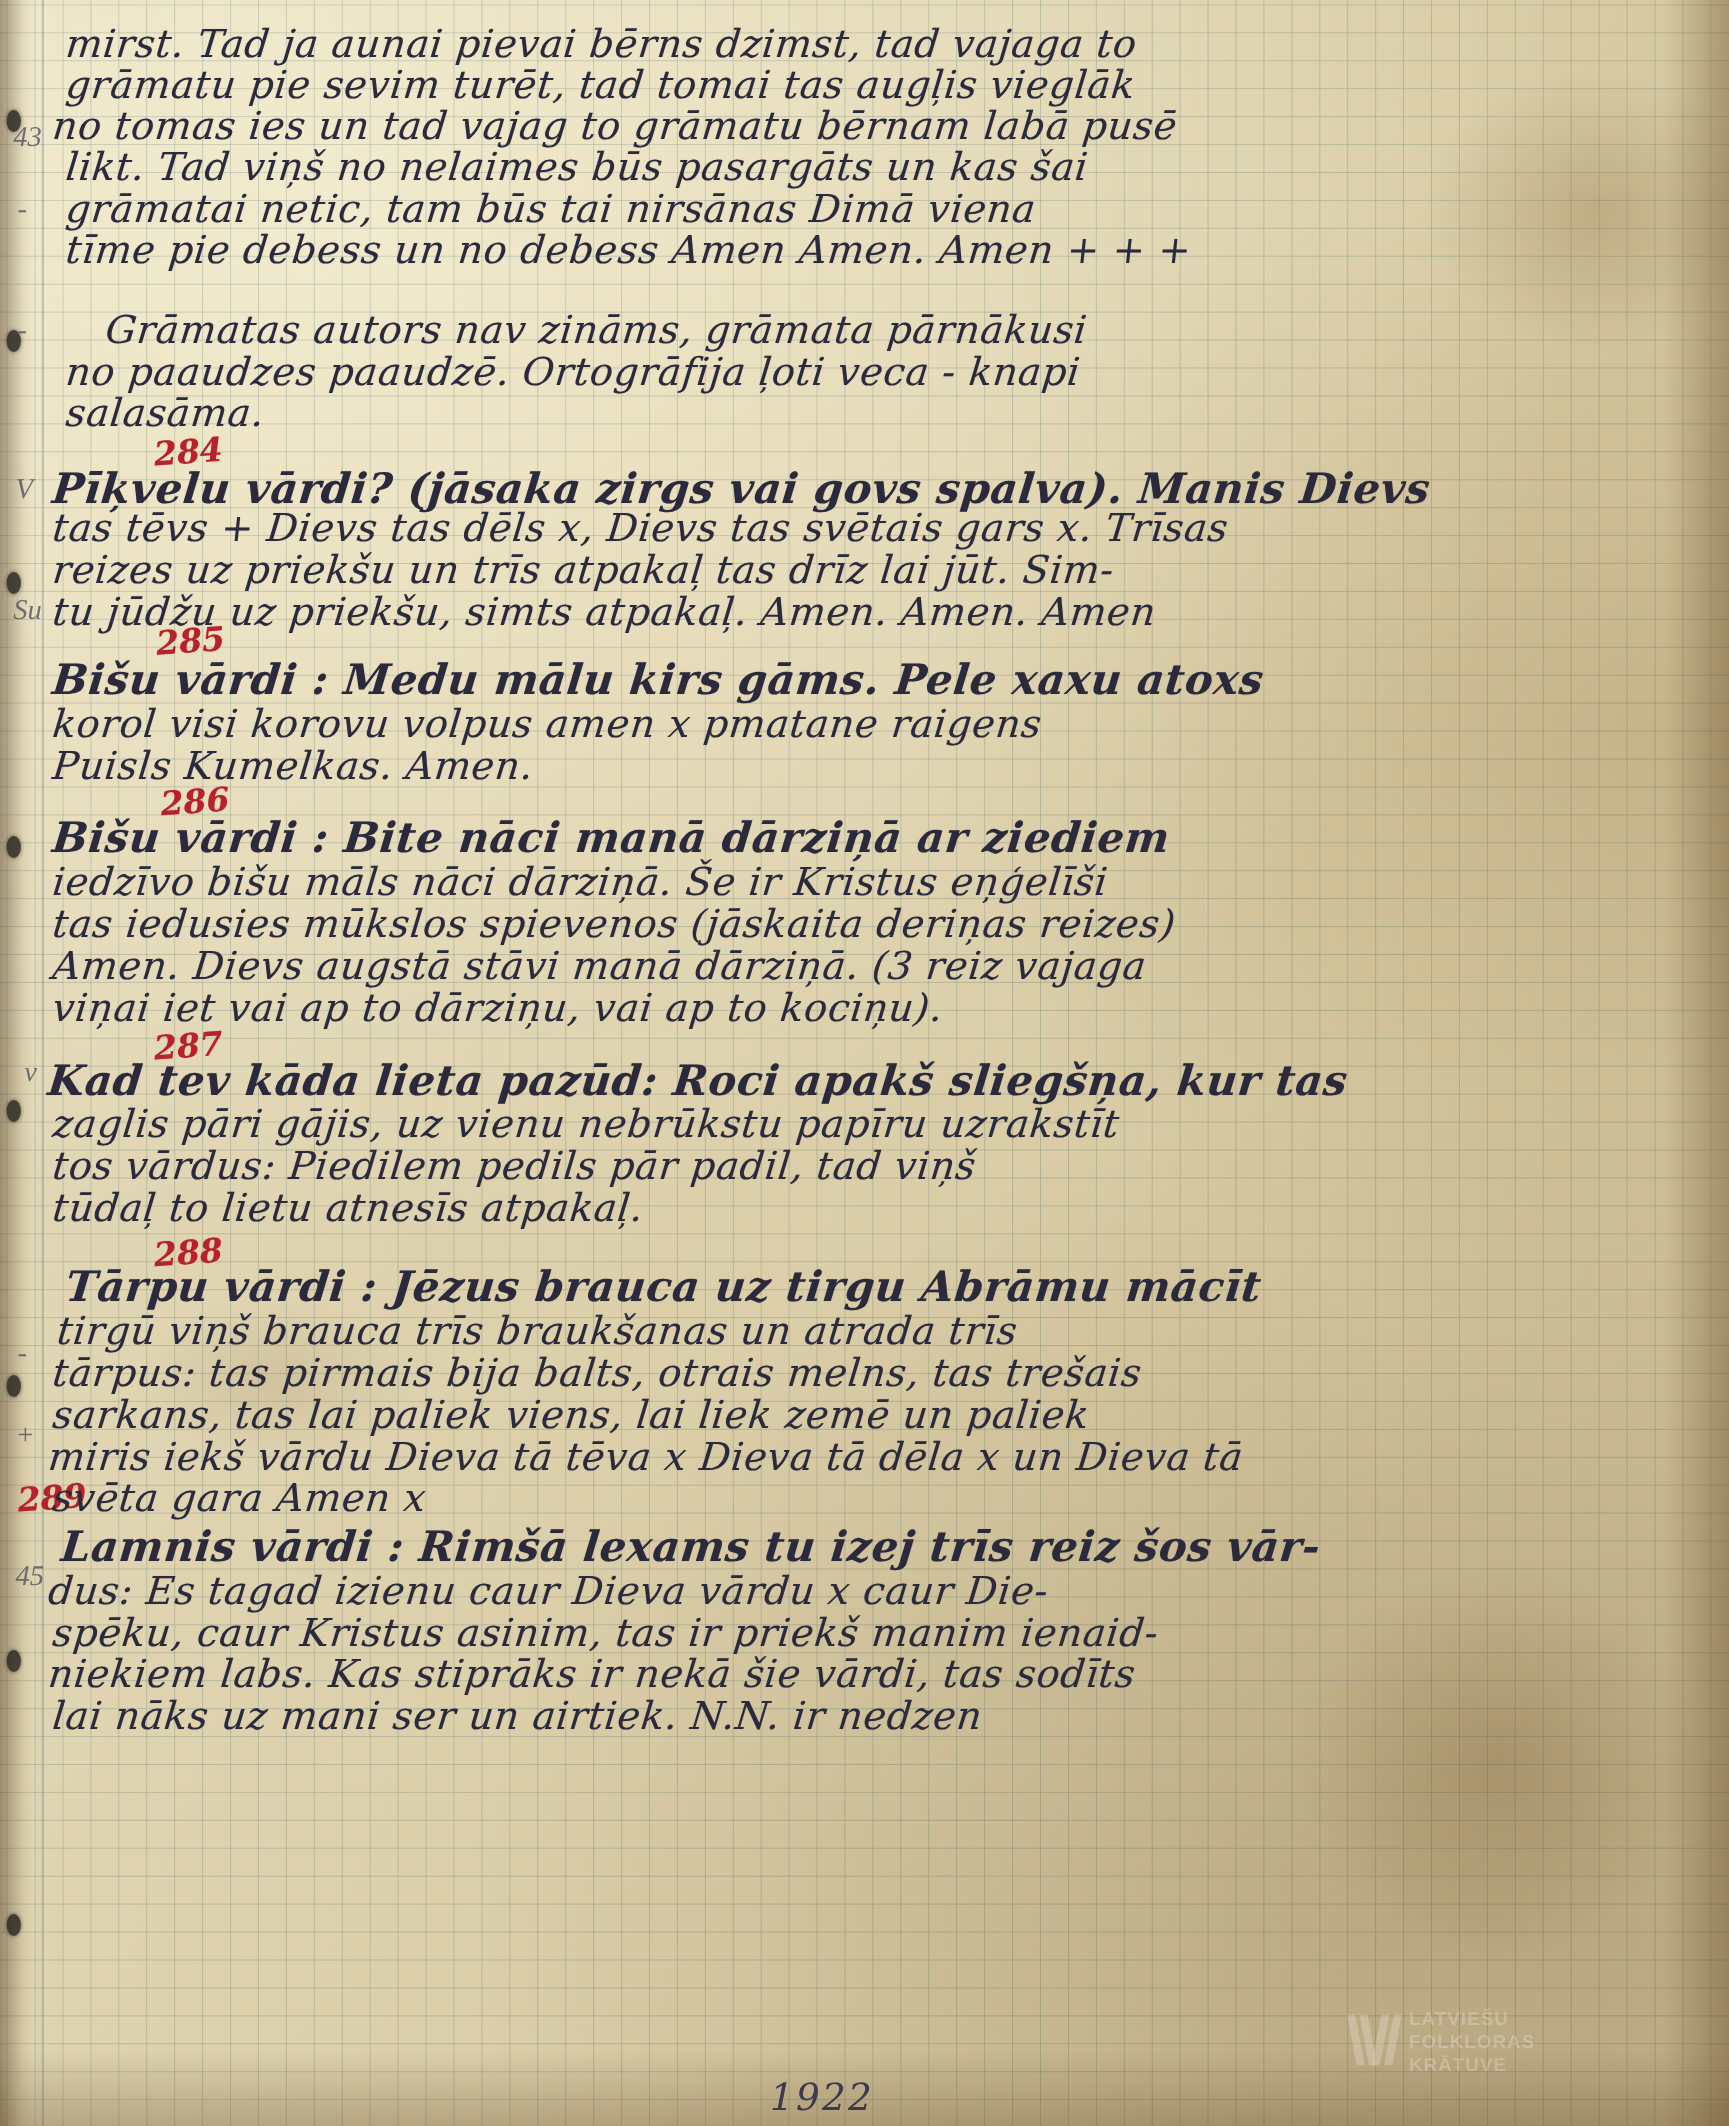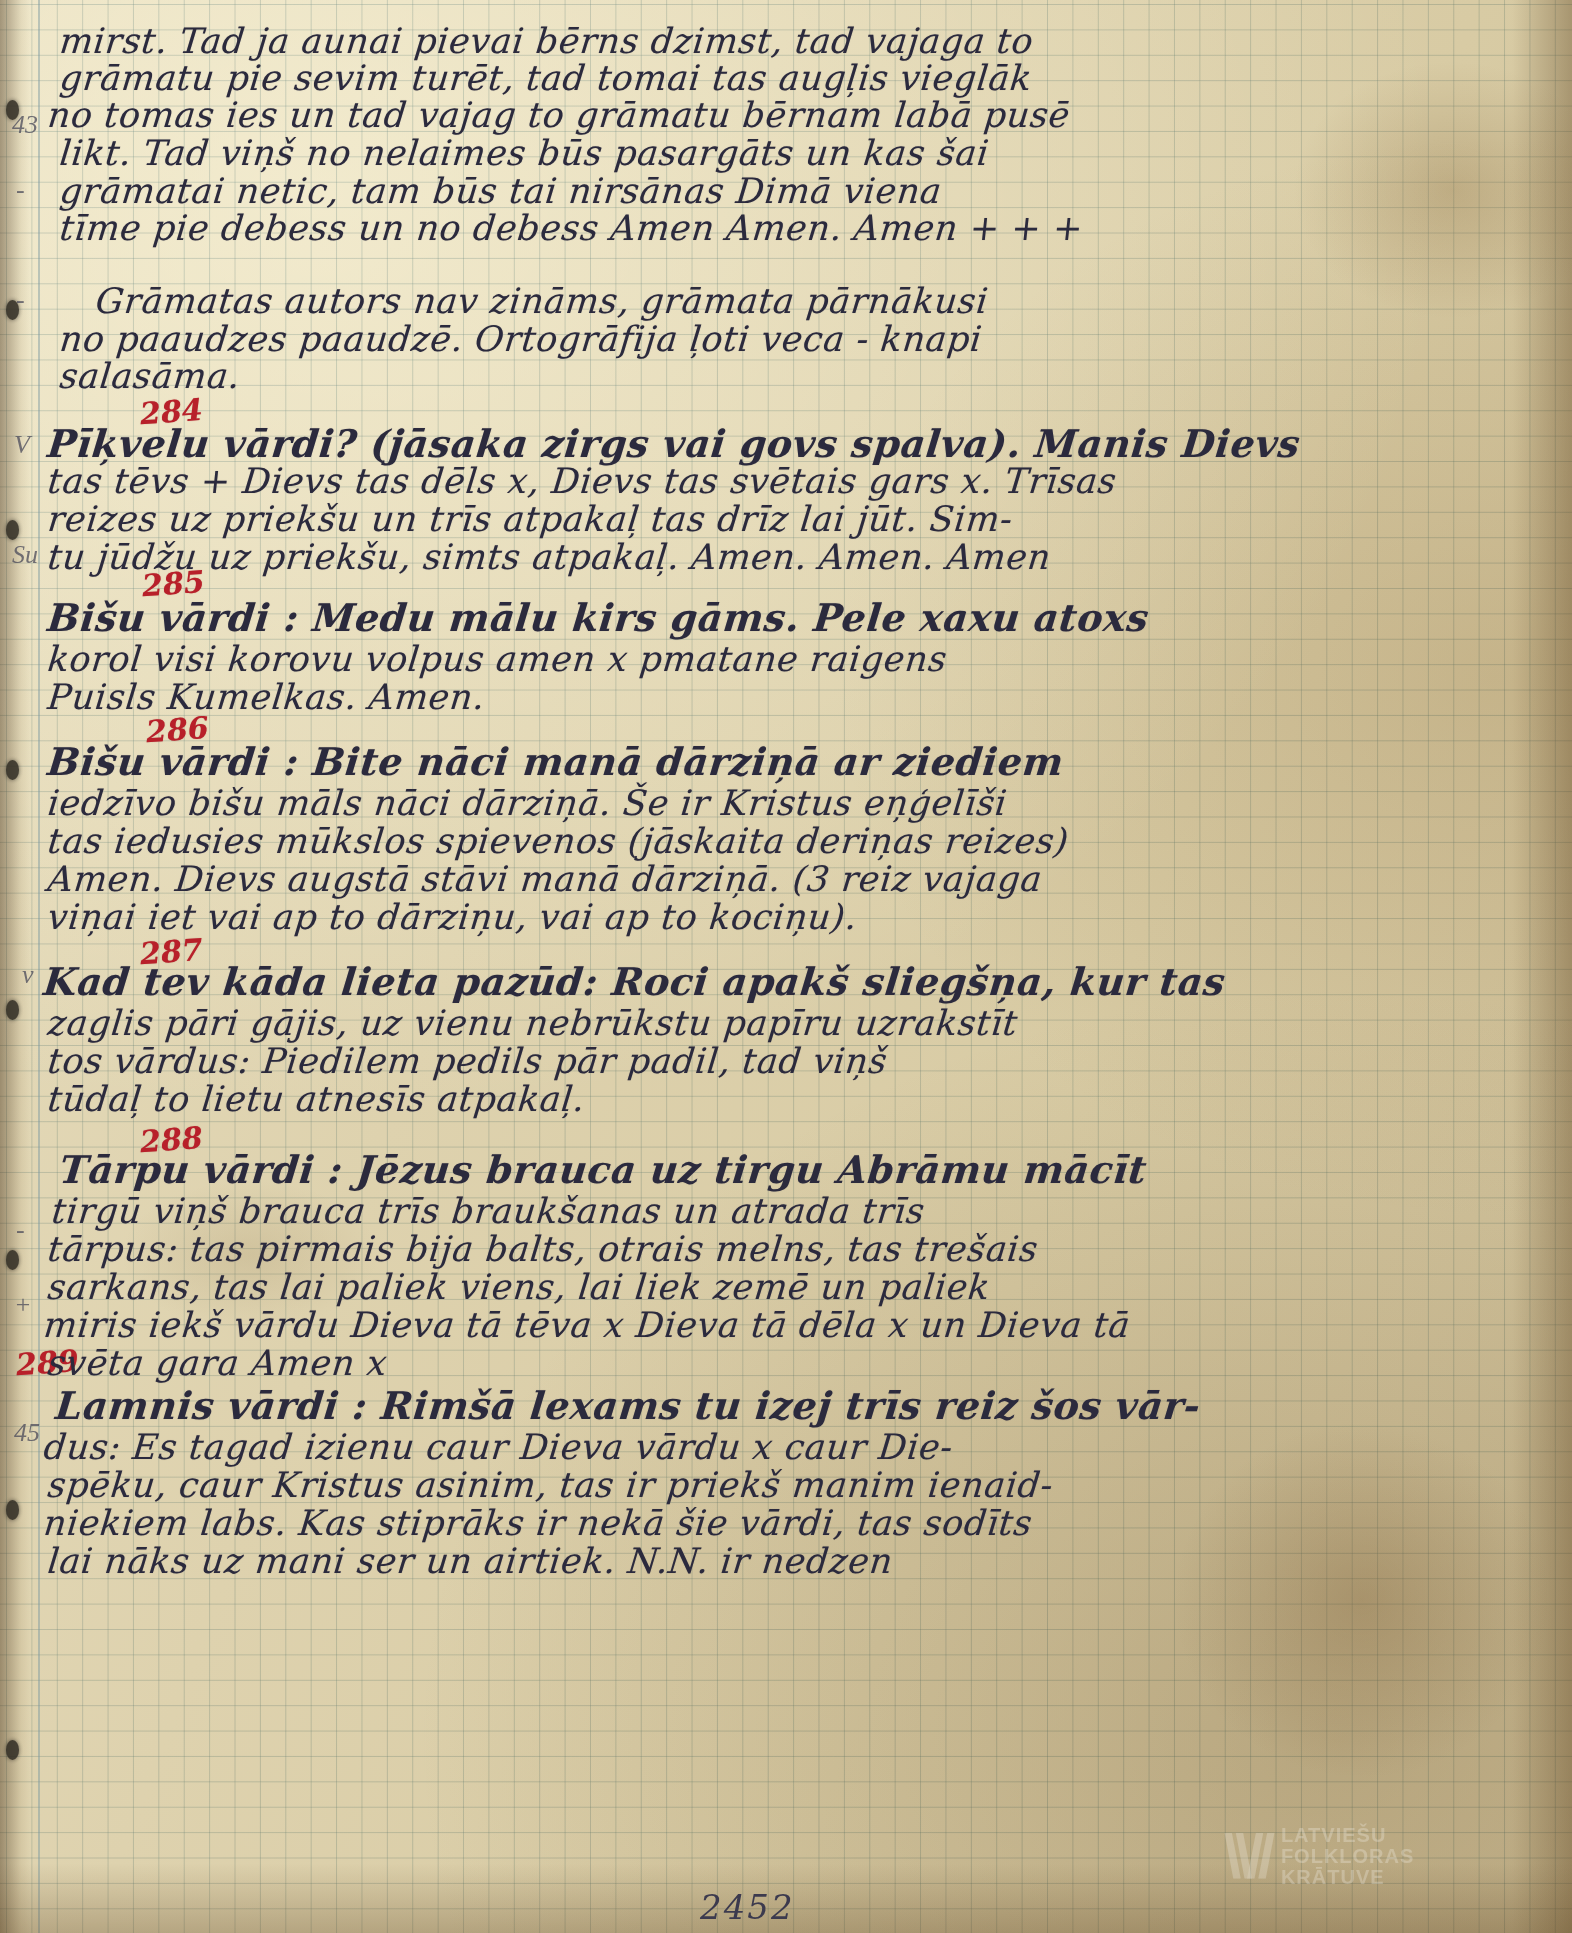--- a/index.html
+++ b/index.html
@@ -154,21 +154,21 @@
     font-size: 62px;
     font-weight: 700;
     line-height: 1;
     letter-spacing: -6px;
     color: rgba(255,255,255,0.55);
   }
   .wm-lines {
     display: flex;
     flex-direction: column;
     justify-content: flex-end;
-    font-size: 20px;
+    font-size: 17px;
     font-weight: 700;
     letter-spacing: 1px;
     line-height: 21px;
     color: rgba(255,255,255,0.60);
   }
 </style>
 </head>
 <body>
 
 <div class="page">
@@ -247,21 +247,21 @@
   <div class="ink" style="top:1264px; left:48px;">sarkans, tas lai paliek viens, lai liek zemē un paliek</div>
   <div class="ink" style="top:1302px; left:44px;">miris iekš vārdu Dieva tā tēva x Dieva tā dēla x un Dieva tā</div>
   <div class="ink" style="top:1340px; left:48px;">svēta gara Amen x</div>
 
   <div class="ink bold-head" style="top:1382px; left:56px;">Lamnis vārdi : Rimšā lexams tu izej trīs reiz šos vār-</div>
   <div class="ink" style="top:1424px; left:44px;">dus: Es tagad izienu caur Dieva vārdu x caur Die-</div>
   <div class="ink" style="top:1462px; left:48px;">spēku, caur Kristus asinim, tas ir priekš manim ienaid-</div>
   <div class="ink" style="top:1500px; left:44px;">niekiem labs. Kas stiprāks ir nekā šie vārdi, tas sodīts</div>
   <div class="ink" style="top:1538px; left:48px;">lai nāks uz mani ser un airtiek. N.N. ir nedzen</div>
 
-  <div class="page-number">2452</div>
+  <div class="page-number">1922</div>
 
   <div class="watermark">
     <div class="wm-mark">\\//</div>
     <div class="wm-lines">
       <span>LATVIEŠU</span>
       <span>FOLKLORAS</span>
       <span>KRĀTUVE</span>
     </div>
   </div>
 

